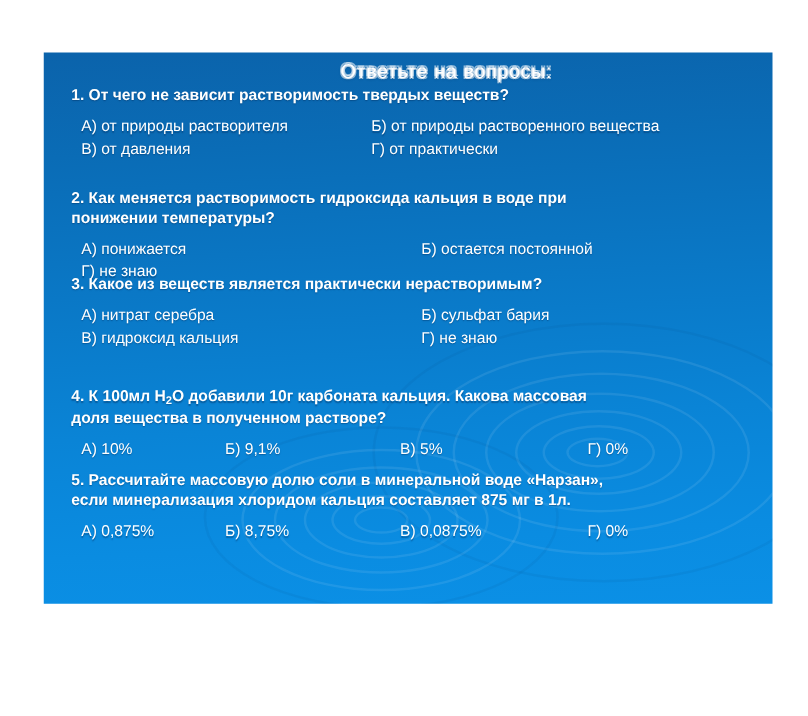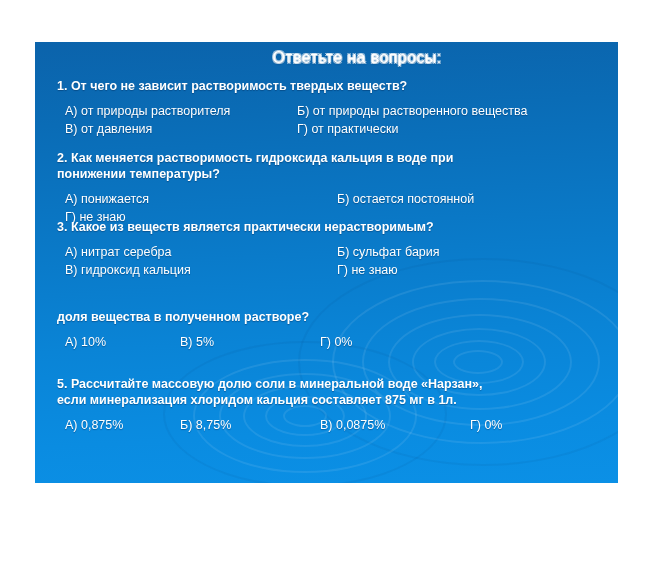--- a/index.html
+++ b/index.html
@@ -152,21 +152,21 @@
       <div class="ripple" style="left:58px; top:32px; width:120px; height:58px; border-width:2px;"></div>
       <div class="ripple" style="left:34px; top:20px; width:168px; height:82px; border-width:2px;"></div>
       <div class="ripple" style="left:8px;  top:6px;  width:220px; height:110px; border-width:2px;"></div>
       <div class="ripple dark" style="left:-22px; top:-12px; width:280px; height:142px; border-width:2px;"></div>
     </div>
 
     <div id="content">
 
       <div id="slide-title">Ответьте на вопросы:</div>
 
-      <div class="qblock" style="top:36px;">
+      <div class="qblock" style="top:26px;">
         <div class="qtext">1. От чего не зависит растворимость  твердых веществ?</div>
         <div class="opts grid2 wide">
           <div class="opt">А) от природы  растворителя</div>
           <div class="opt">Б) от природы растворенного  вещества</div>
           <div class="opt">В) от давления</div>
           <div class="opt">Г)  от практически</div>
         </div>
       </div>
 
       <div class="qblock" style="top:108px;">
@@ -183,23 +183,25 @@
         <div class="qtext">3. Какое из веществ является практически  нерастворимым?</div>
         <div class="opts grid2">
           <div class="opt">А) нитрат  серебра</div>
           <div class="opt">Б) сульфат бария</div>
           <div class="opt">В) гидроксид кальция</div>
           <div class="opt">Г) не знаю</div>
         </div>
       </div>
 
       <div class="qblock" style="top:267px;">
+        <div class="qtext"><span>4. К 100мл H</span><sub>2</sub><span>O добавили 10г карбоната кальция. Какова массовая</span></div>
         <div class="qtext">доля вещества в полученном растворе?</div>
         <div class="opts grid4">
           <div class="opt">А) 10%</div>
+          <div class="opt">Б) 9,1%</div>
           <div class="opt">В) 5%</div>
           <div class="opt">Г) 0%</div>
         </div>
       </div>
 
       <div class="qblock" style="top:334px;">
         <div class="qtext">5. Рассчитайте  массовую долю соли в минеральной  воде «Нарзан»,</div>
         <div class="qtext">если минерализация хлоридом  кальция составляет 875 мг в 1л.</div>
         <div class="opts grid4">
           <div class="opt">А) 0,875%</div>

